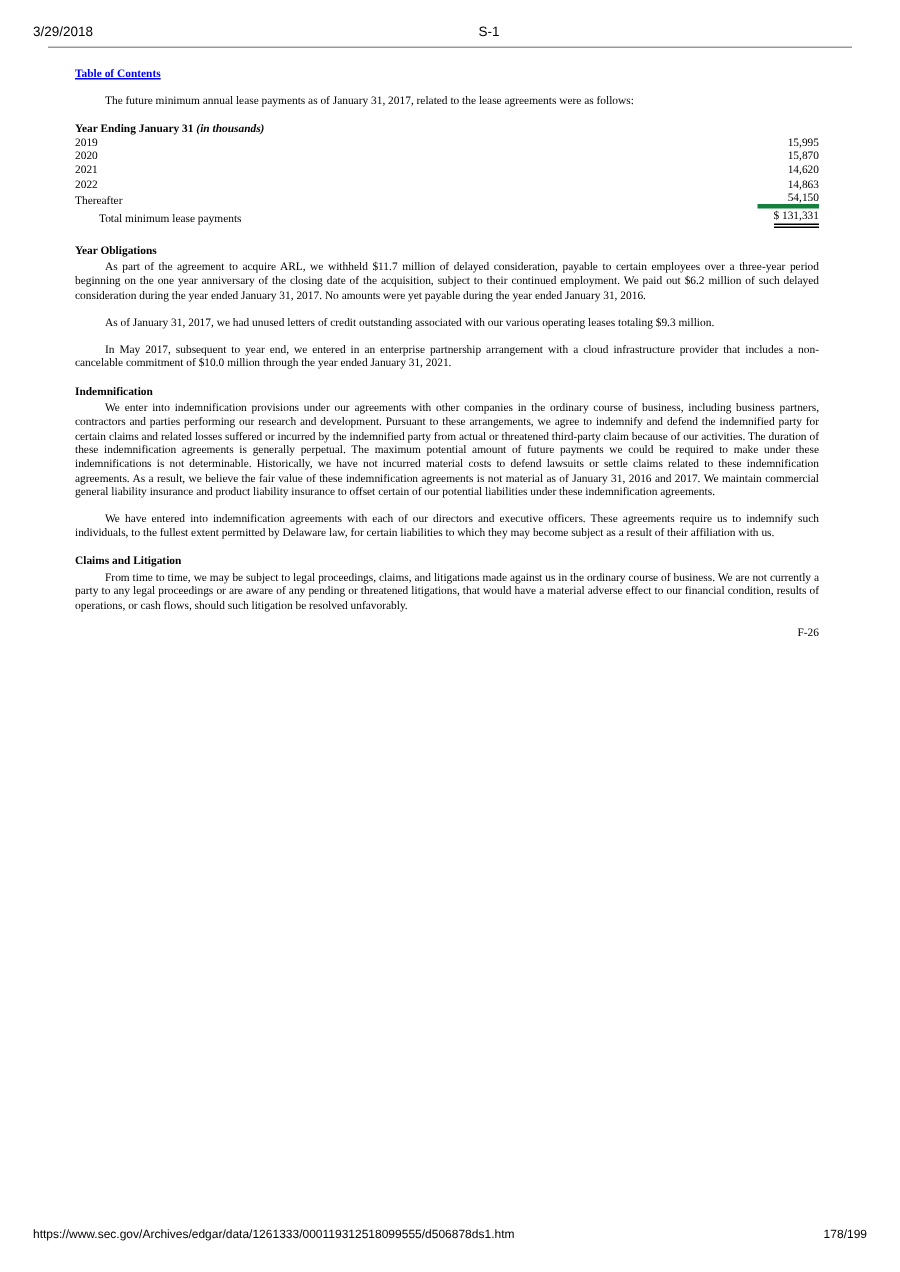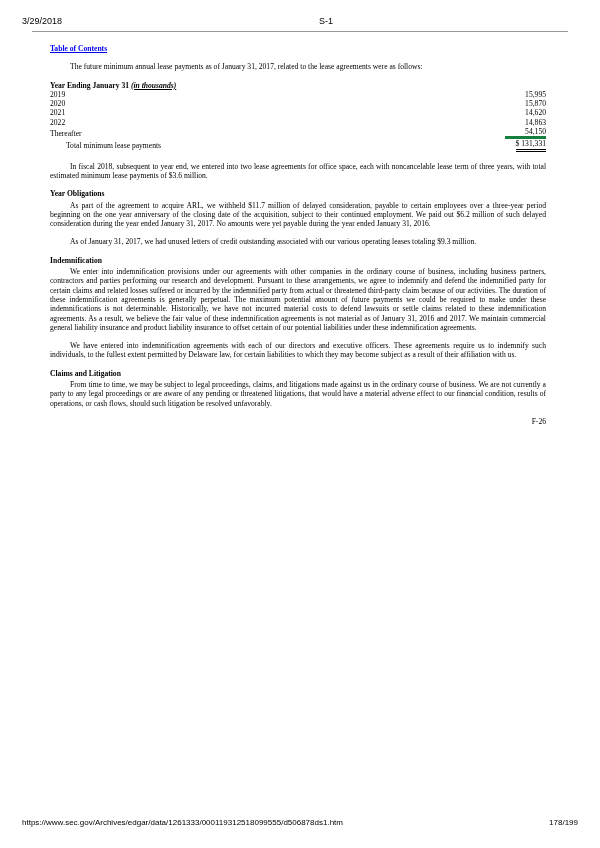--- a/index.html
+++ b/index.html
@@ -9,21 +9,21 @@
   .hdr .title { position: absolute; left: 319px; top: 16px; }
   .rule { position: absolute; left: 32px; top: 31px; width: 536px; height: 0; border-top: 1px solid #999; }
   .doc { position: absolute; left: 50px; top: 44px; width: 496px; font-family: "Liberation Serif", serif; font-size: 7.6px; line-height: 9.3px; }
   .toc { display: inline-block; color: #0000ee; text-decoration: underline; font-weight: bold; font-size: 7.6px; margin-bottom: 9px; }
   p { margin: 0 0 9px 0; text-indent: 20px; text-align: justify; }
   .h { font-weight: bold; margin: 0 0 2px 0; }
   table.lease { width: 100%; border-collapse: collapse; margin: 0 0 10px 0; }
   table.lease td { padding: 0; height: 9.3px; }
   td.amt { text-align: right; width: 70px; }
   .th { font-weight: bold; }
-  .th i { font-style: italic; text-decoration: underline; }
+  .th i { font-style: italic; }
   .total-label { padding-left: 16px !important; }
   .under { border-bottom: 3px solid #15803d; }
   .dbl { border-bottom: 3px double #000; }
   .pageno { text-align: right; margin-top: 4px; }
   .ftr { position: absolute; left: 0; top: 818px; width: 600px; font-family: "Liberation Sans", sans-serif; font-size: 8px; }
   .ftr .url { position: absolute; left: 22px; top: 0; }
   .ftr .pg { position: absolute; right: 22px; top: 0; }
 </style>
 </head>
 <body>
@@ -65,25 +65,25 @@
       <td>Thereafter</td>
       <td class="amt"><span class="under" style="display:inline-block;padding-left:20px;">54,150</span></td>
     </tr>
     <tr>
       <td class="total-label">Total minimum lease payments</td>
       <td class="amt"><span class="dbl" style="display:inline-block;"><span>$</span>&nbsp;<span>131,331</span></span></td>
     </tr>
   </tbody>
     </table>
 
-  <p>In fiscal 2018, subsequent to year end, we entered into two lease agreements for office space, each with noncancelable lease term of three years, with total estimated minimum lease payments of $3.6 million.</p>
 
   <div class="h">Year Obligations</div>
   <p>As part of the agreement to acquire ARL, we withheld $11.7 million of delayed consideration, payable to certain employees over a three-year period beginning on the one year anniversary of the closing date of the acquisition, subject to their continued employment. We paid out $6.2 million of such delayed consideration during the year ended January 31, 2017. No amounts were yet payable during the year ended January 31, 2016.</p>
   <p>As of January 31, 2017, we had unused letters of credit outstanding associated with our various operating leases totaling $9.3 million.</p>
+  <p>In May 2017, subsequent to year end, we entered in an enterprise partnership arrangement with a cloud infrastructure provider that includes a non-cancelable commitment of $10.0 million through the year ended January 31, 2021.</p>
 
   <div class="h">Indemnification</div>
   <p>We enter into indemnification provisions under our agreements with other companies in the ordinary course of business, including business partners, contractors and parties performing our research and development. Pursuant to these arrangements, we agree to indemnify and defend the indemnified party for certain claims and related losses suffered or incurred by the indemnified party from actual or threatened third-party claim because of our activities. The duration of these indemnification agreements is generally perpetual. The maximum potential amount of future payments we could be required to make under these indemnifications is not determinable. Historically, we have not incurred material costs to defend lawsuits or settle claims related to these indemnification agreements. As a result, we believe the fair value of these indemnification agreements is not material as of January 31, 2016 and 2017. We maintain commercial general liability insurance and product liability insurance to offset certain of our potential liabilities under these indemnification agreements.</p>
   <p>We have entered into indemnification agreements with each of our directors and executive officers. These agreements require us to indemnify such individuals, to the fullest extent permitted by Delaware law, for certain liabilities to which they may become subject as a result of their affiliation with us.</p>
 
   <div class="h">Claims and Litigation</div>
   <p>From time to time, we may be subject to legal proceedings, claims, and litigations made against us in the ordinary course of business. We are not currently a party to any legal proceedings or are aware of any pending or threatened litigations, that would have a material adverse effect to our financial condition, results of operations, or cash flows, should such litigation be resolved unfavorably.</p>
 
   <div class="pageno">F-26</div>
 </div>

